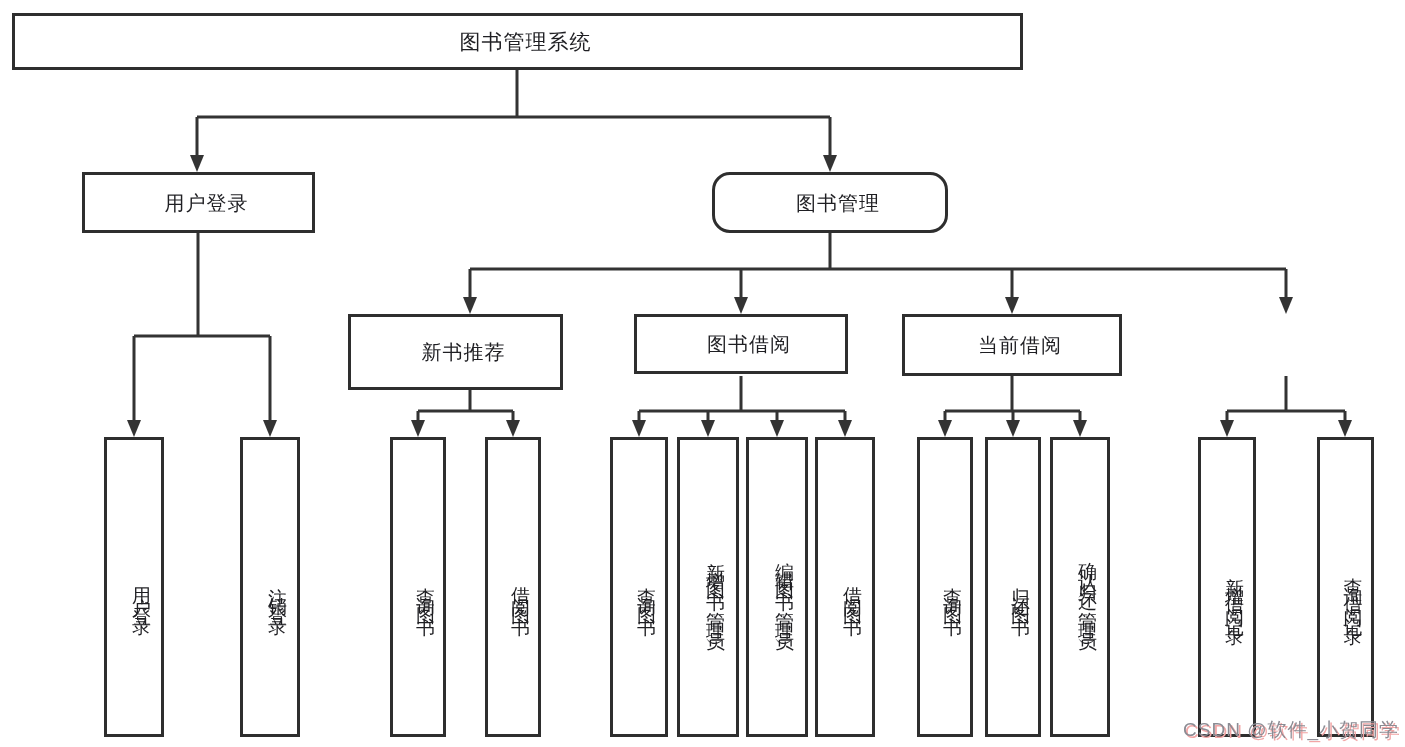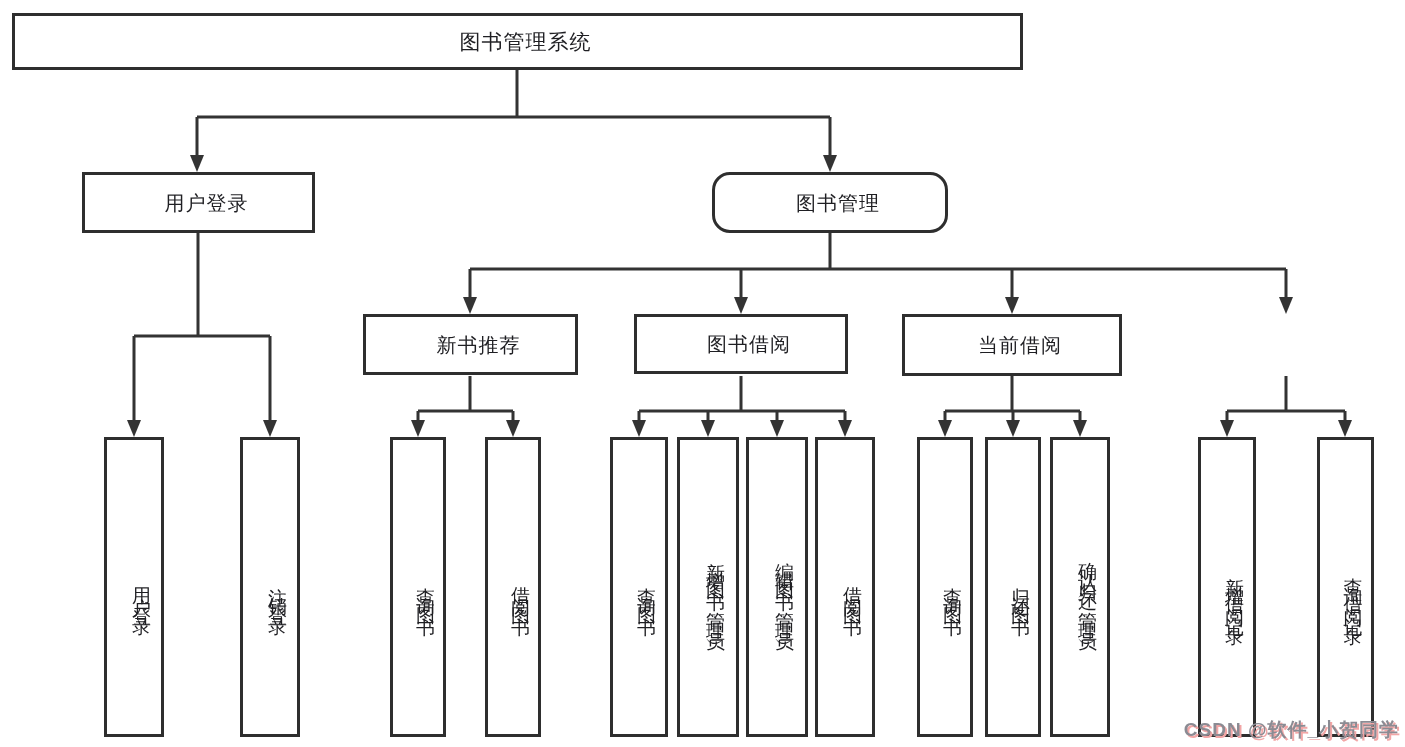--- a/index.html
+++ b/index.html
@@ -54,21 +54,20 @@
   }
   .watermark {
     position: absolute;
     right: 6px;
     bottom: 4px;
     font-size: 19px;
     letter-spacing: 1px;
     color: var(--watermark-text);
     text-shadow: 2px 2px 0 var(--watermark-shadow);
     pointer-events: none;
-    font-weight: bold;
   }
 </style>
 </head>
 <body>
 
 <div class="stage">
 
   <svg class="connectors" viewBox="0 0 1405 747" xmlns="http://www.w3.org/2000/svg" aria-hidden="true">
     <g stroke="#333333" stroke-width="3" fill="none">
 
@@ -107,21 +106,21 @@
       <polygon points="1220,420 1234,420 1227,437"></polygon>
       <polygon points="1338,420 1352,420 1345,437"></polygon>
     </g>
   </svg>
 
   <div class="box root" style="left:12px; top:13px; width:1011px; height:57px;">图书管理系统</div>
 
   <div class="box" style="left:82px; top:172px; width:233px; height:61px;">用户登录</div>
   <div class="box" style="left:712px; top:172px; width:236px; height:61px;border-radius:18px;">图书管理</div>
 
-  <div class="box" style="left:363px; top:314px; width:215px; height:61px;">新书推荐</div>
+  <div class="box" style="left:348px; top:314px; width:215px; height:76px;">新书推荐</div>
   <div class="box" style="left:634px; top:314px; width:214px; height:60px;">图书借阅</div>
   <div class="box" style="left:902px; top:314px; width:220px; height:62px;">当前借阅</div>
 
   <div class="box v" style="left:104px; top:437px; width:60px; height:300px;">用户登录</div>
   <div class="box v" style="left:240px; top:437px; width:60px; height:300px;">注销登录</div>
 
   <div class="box v" style="left:390px; top:437px; width:56px; height:300px;">查询图书</div>
   <div class="box v" style="left:485px; top:437px; width:56px; height:300px;">借阅图书</div>
 
   <div class="box v" style="left:610px; top:437px; width:58px; height:300px;">查询图书</div>

